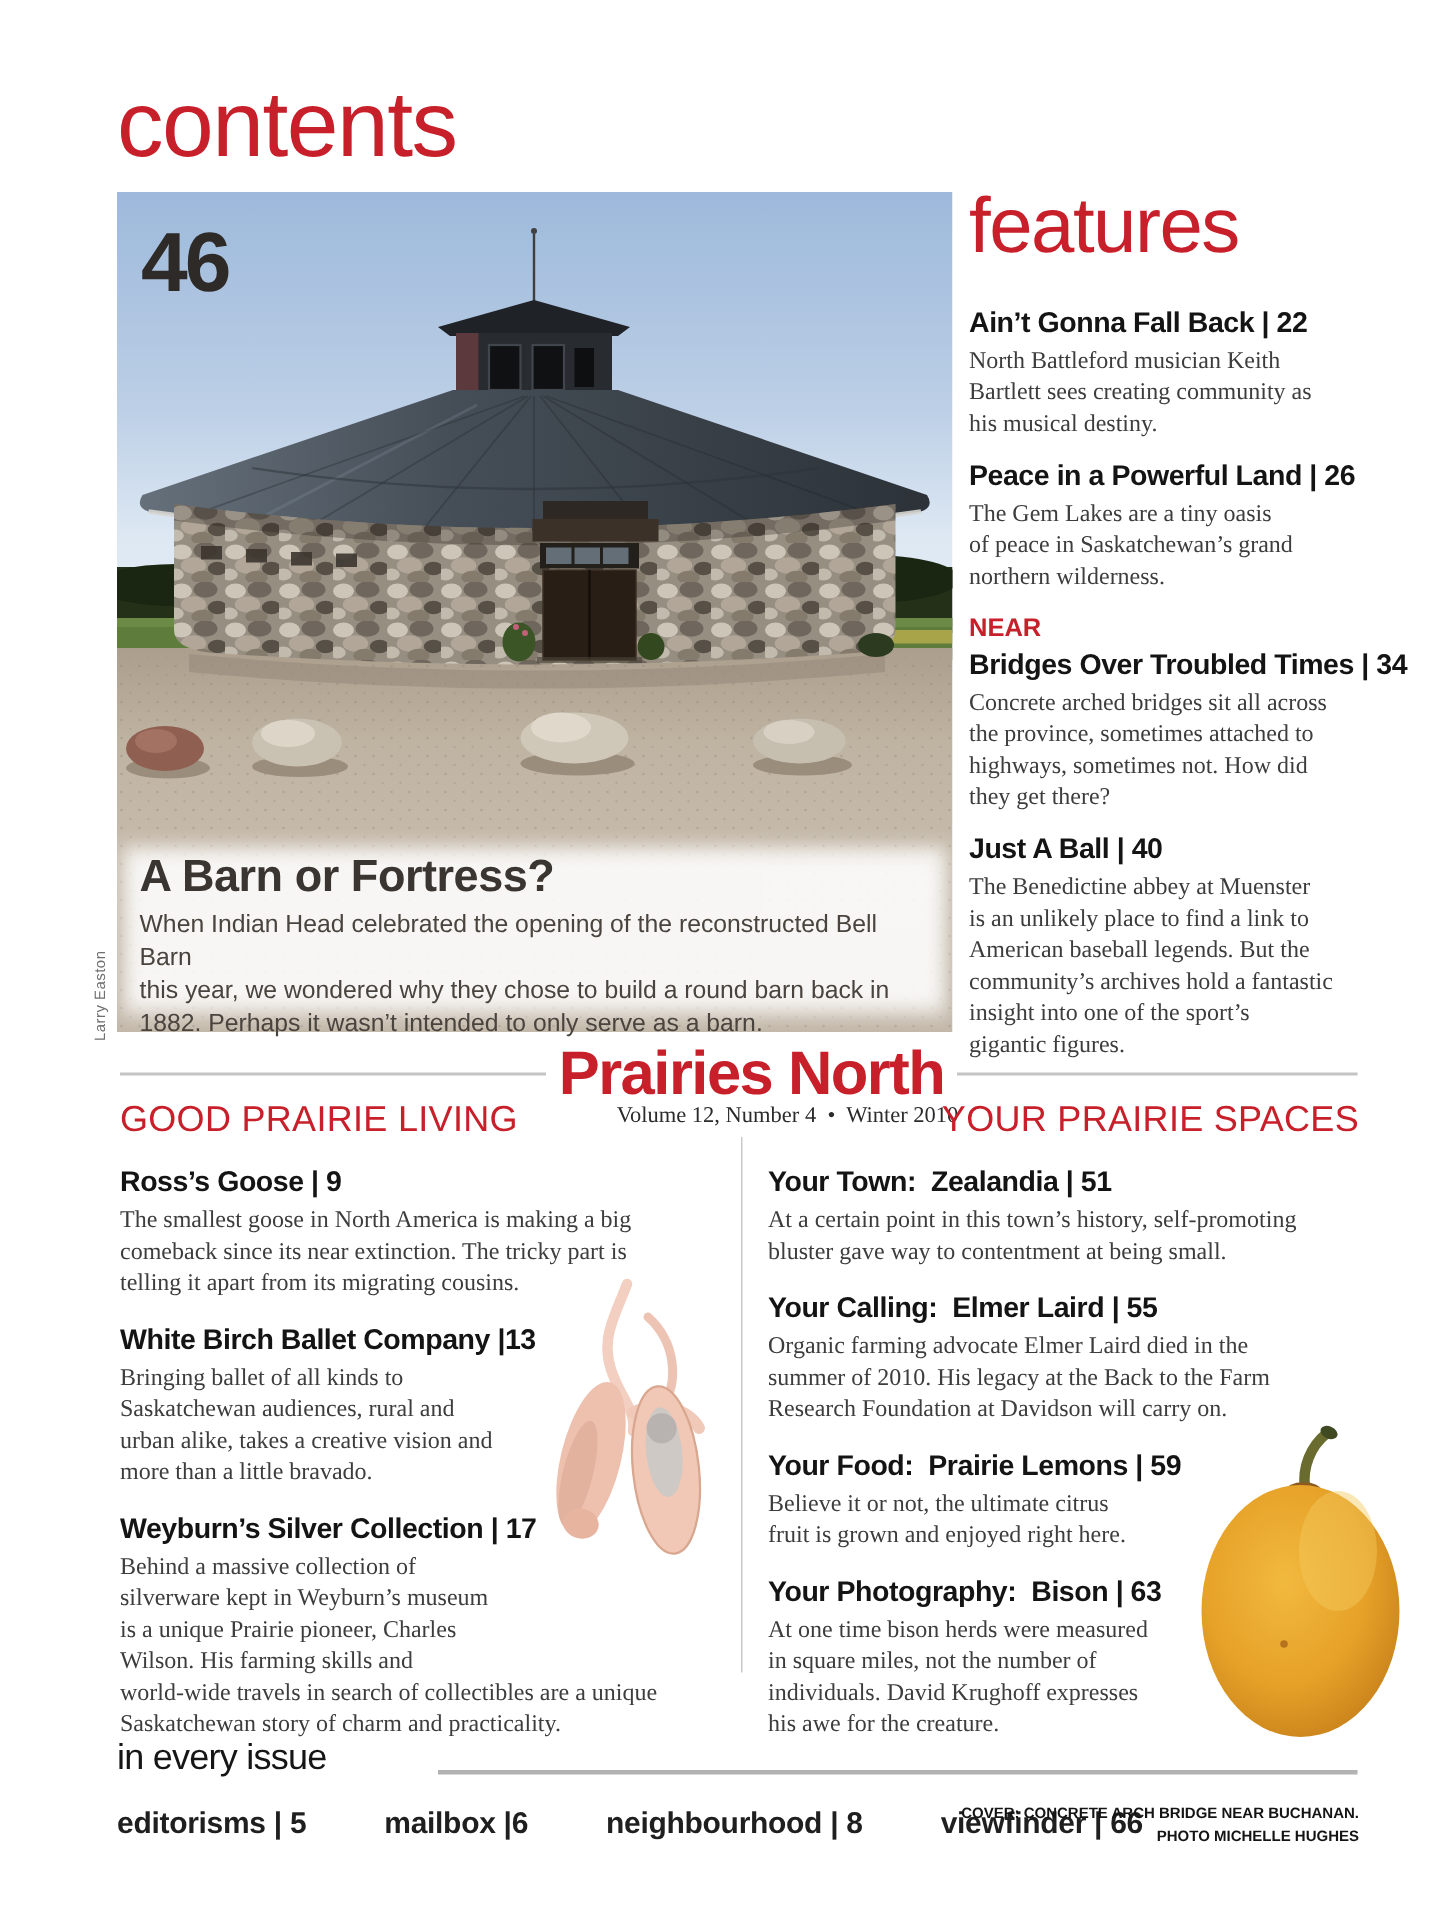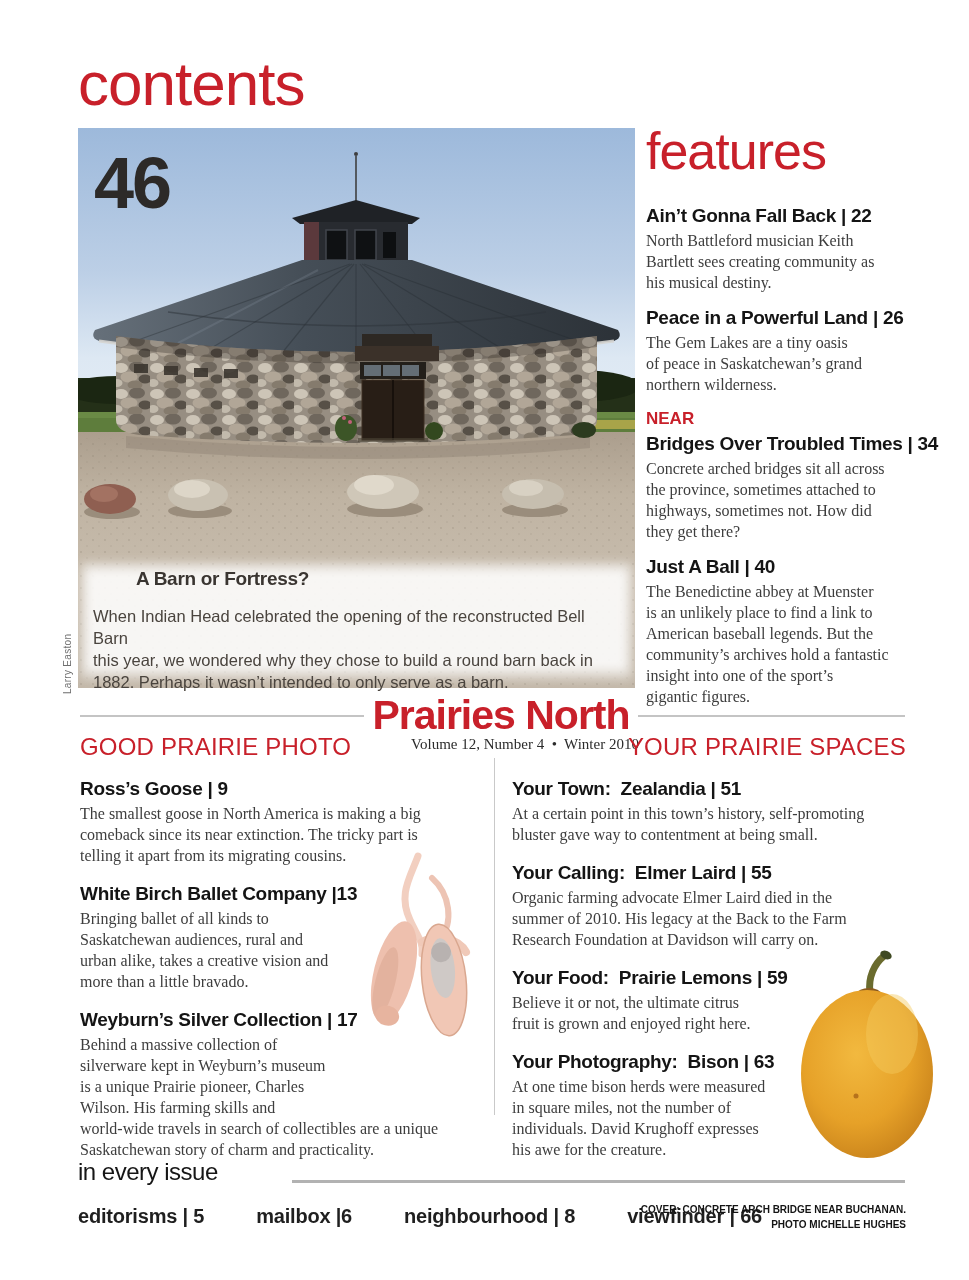--- a/index.html
+++ b/index.html
@@ -13,30 +13,30 @@
   .contents-title {
     position:absolute; left:78px; top:48px;
     font-size:62px; font-weight:400; letter-spacing:-1px; color:#c8202a;
   }
 
   
   .photo { position:absolute; left:78px; top:128px; width:557px; height:560px; }
   .photo svg { display:block; }
   .photo-num {
     position:absolute; left:16px; top:14px;
-    font-size:72px; font-weight:700; color:#2d2a28; letter-spacing:-2px;
+    font-size:56px; font-weight:700; color:#2d2a28; letter-spacing:-2px;
   }
   .photo-credit {
     position:absolute; left:-16px; top:470px; height:96px;
     writing-mode:vertical-rl; transform:rotate(180deg);
     font-size:10px; color:#6f6f6f; letter-spacing:0.3px;
   }
   .cap-title {
     position:absolute; left:15px; top:440px;
-    font-size:19px; font-weight:700; color:#3a3531; letter-spacing:-0.3px;margin-left:43px;
+    font-size:30px; font-weight:700; color:#3a3531; letter-spacing:-0.3px;
   }
   .cap-body {
     position:absolute; left:15px; top:478px; width:530px;
     font-size:16.5px; line-height:1.33; color:#4a443e; white-space:pre-line;
   }
 
   
   .features { position:absolute; left:646px; top:124px; width:262px; }
   .features-h { font-size:52px; font-weight:400; letter-spacing:-1px; color:#c8202a; line-height:1.05; margin-bottom:26px; }
   .feat-item { margin-top:14px; }
@@ -243,21 +243,21 @@
     </div>
   </div>
 
   <div class="rule rule-left"></div>
   <div class="rule rule-right"></div>
   <div class="mast-name">Prairies North</div>
   <div class="mast-issue">Volume 12, Number 4  •  Winter 2010</div>
   <div class="col-divider"></div>
 
   <div class="col col-left">
-    <div class="col-h">GOOD PRAIRIE PHOTO</div>
+    <div class="col-h">GOOD PRAIRIE LIVING</div>
     <div class="col-item">
       <div class="sec-title">Ross’s Goose | 9</div>
       <div class="sec-body">The smallest goose in North America is making a big
 comeback since its near extinction. The tricky part is
 telling it apart from its migrating cousins.</div>
     </div>
     <div class="col-item">
       <div class="sec-title">White Birch Ballet Company |13</div>
       <div class="sec-body">Bringing ballet of all kinds to
 Saskatchewan audiences, rural and

